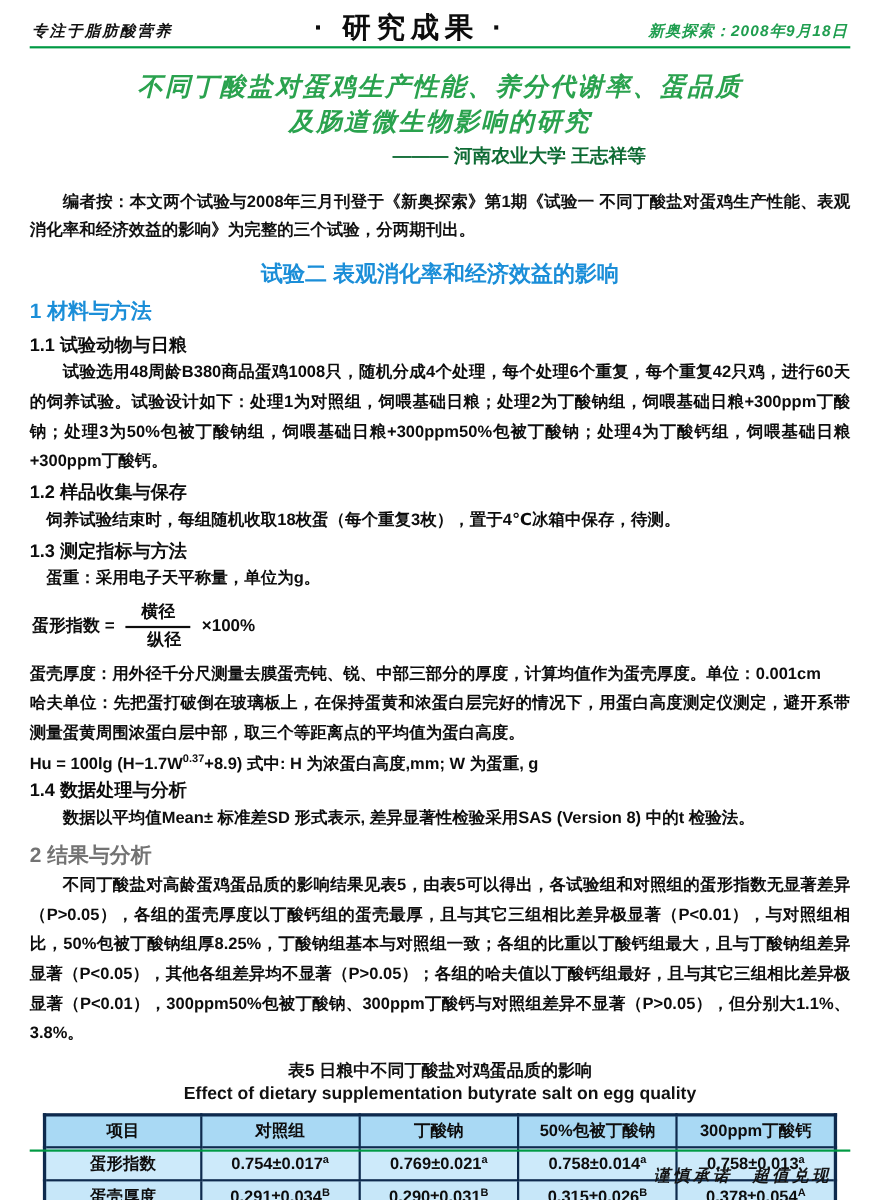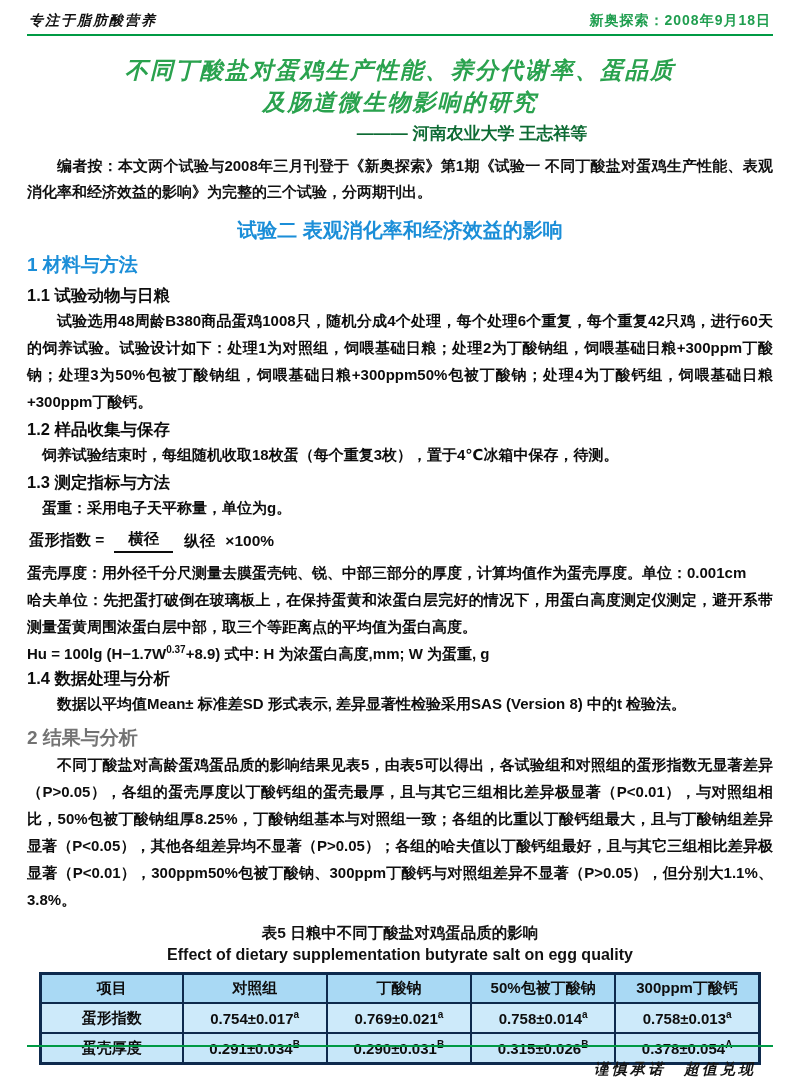--- a/index.html
+++ b/index.html
@@ -9,48 +9,48 @@
     font-family:"Liberation Sans","DejaVu Sans",sans-serif;
     color:#111111;
   }
   .page { width:800px; height:1091px; padding:0 27px; position:relative; }
 
   
   .masthead { display:flex; justify-content:space-between; align-items:flex-end;
     padding:12px 2px 4px 2px; }
   .masthead .left { font-size:14px; font-weight:bold; font-style:italic; color:#111; letter-spacing:2px; }
   .masthead .center { font-size:26px; font-weight:bold; color:#0d0d0d; letter-spacing:5px; line-height:1; }
-  .masthead .right { font-size:14px; font-weight:bold; letter-spacing:1px; }
+  .masthead .right { font-size:14px; font-weight:bold; font-style:italic; letter-spacing:1px; }
   .rule { border:none; height:0; border-top:2px solid #009a44; margin:0 0 0 0; }
 
   
   .title-block { text-align:center; margin-top:18px; }
   .title-line { font-size:23px; font-weight:bold; font-style:italic; line-height:32px; letter-spacing:2px; }
   .byline { font-size:17px; font-weight:bold; margin-top:4px; text-align:center;
     transform:translateX(72px); }
 
   
-  .editor-note { margin-top:8px; font-size:15px; font-weight:600; line-height:26px;
+  .editor-note { margin-top:18px; font-size:15px; font-weight:600; line-height:26px;
     text-align:justify; text-indent:2em; }
 
   
   .exp-heading { text-align:center; font-size:20px; font-weight:bold; margin-top:12px; }
   .h-sec { font-size:19px; font-weight:bold; margin-top:8px; }
   .h-sub { font-size:16.5px; font-weight:bold; color:#0d0d0d; margin-top:7px; }
 
   
   .para { font-size:15px; font-weight:600; line-height:27px; text-align:justify; color:#0d0d0d; }
   .indent2 { text-indent:2em; }
   .indent1 { text-indent:1em; }
   .mt4 { margin-top:4px; }
 
   
   .formula { display:flex; align-items:center; margin:8px 0 6px 2px;
     font-size:15.5px; font-weight:600; color:#0d0d0d; }
-  .frac { display:inline-flex; flex-direction:row; align-items:center;
+  .frac { display:inline-flex; flex-direction:column; align-items:center;
     margin:0 10px; line-height:1.35; }
   .frac .num { padding:0 14px 1px 14px; border-bottom:2px solid #0d0d0d; }
   .frac .den { padding-top:1px;margin-left:11px; }
   .hu-formula { font-size:15px; font-weight:600; margin-top:5px; color:#0d0d0d; }
   sup { font-size:10px; vertical-align:super; line-height:0; }
 
   
   .tbl-caption-cn { text-align:center; font-size:15.5px; font-weight:bold; margin-top:10px; }
   .tbl-caption-en { text-align:center; font-size:16px; font-weight:bold; margin-top:2px; }
   table.data { width:722px; margin:8px auto 0 auto; border-collapse:collapse;
@@ -69,20 +69,21 @@
   .footer-text { position:absolute; right:44px; bottom:12px; font-size:15px;
     font-weight:bold; font-style:italic; color:#141414; letter-spacing:3px; }
 </style>
 </head>
 <body>
 
 <div class="page">
 
   <div class="masthead">
     <span class="left">专注于脂肪酸营养</span>
+    <span class="center">· 研究成果 ·</span>
     <span class="right" style="color:#1f9e4f;">新奥探索：2008年9月18日</span>
   </div>
   <hr class="rule">
 
   <div class="title-block">
     <div class="title-line" style="color:#2aa24e;">不同丁酸盐对蛋鸡生产性能、养分代谢率、蛋品质</div>
     <div class="title-line" style="color:#2aa24e;">及肠道微生物影响的研究</div>
     <div class="byline" style="color:#0e6b34;">——— 河南农业大学 王志祥等</div>
   </div>
 

